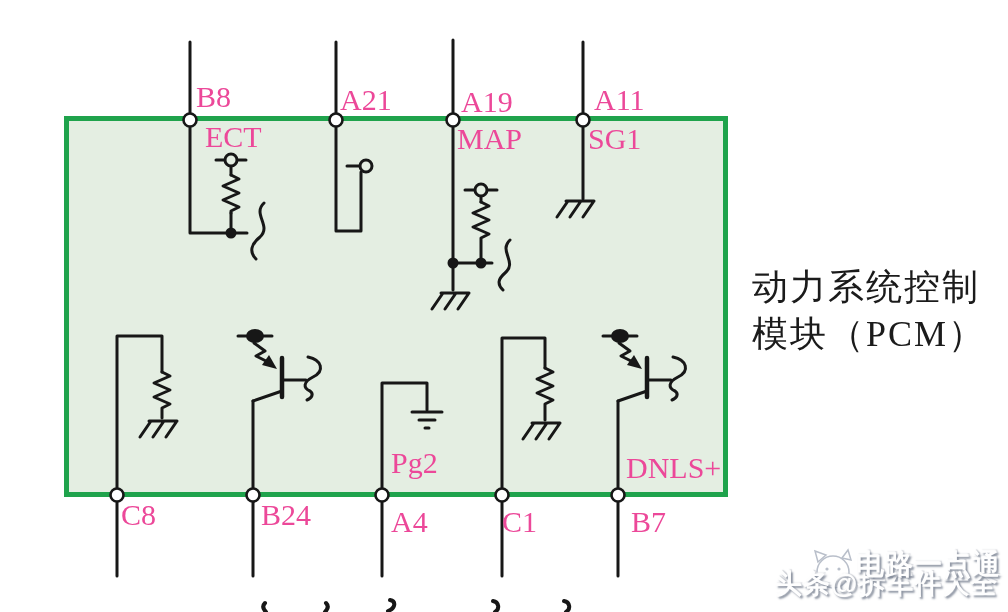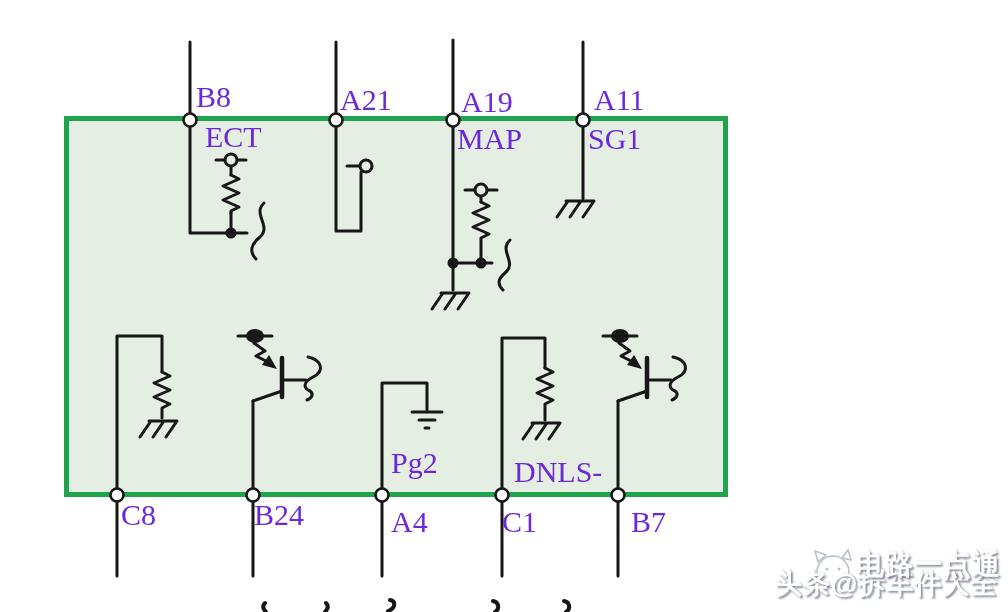--- a/index.html
+++ b/index.html
@@ -2,21 +2,21 @@
 <html><head>
 <meta charset="utf-8">
 <style>
   html,body{margin:0;padding:0;}
   body{width:1008px;height:612px;position:relative;overflow:hidden;background:#ffffff;
        font-family:"Liberation Serif","DejaVu Serif",serif;}
   #stage{position:absolute;inset:0;width:1008px;height:612px;}
   .pcm-box{position:absolute;left:64px;top:116px;width:664px;height:381px;
            background:#e4eee2;border:5px solid #1fa34c;box-sizing:border-box;}
   svg.wires{position:absolute;left:0;top:0;width:1008px;height:612px;z-index:3;}
-  .lbl{position:absolute;z-index:4;color:#6d28d9;font-size:30px;line-height:34px;
+  .lbl{position:absolute;z-index:4;color:#ec4899;font-size:30px;line-height:34px;
        white-space:nowrap;letter-spacing:0px;}
   .module-name{position:absolute;left:752px;top:264px;z-index:4;color:#1b1b1b;
        font-size:36px;line-height:47px;letter-spacing:2px;white-space:nowrap;}
   .wm{position:absolute;z-index:6;color:#fefefe;font-weight:700;white-space:nowrap;
       font-family:"Liberation Sans","DejaVu Sans",sans-serif;
       text-shadow:2px 2px 2px rgba(125,133,148,.85),-1px -1px 1px #ffffff,1px -1px 1px rgba(160,165,175,.45);}
   .wm-brand{left:856px;top:546px;font-size:28px;letter-spacing:1px;}
   .wm-account{left:775px;top:566px;font-size:27px;letter-spacing:1px;}
   .wm-logo{position:absolute;left:812px;top:548px;z-index:5;}
 </style>
@@ -151,31 +151,35 @@
         <path d="M 566 612 C 571 609 570 602 564 601"></path>
       </g>
     </g>
   </svg>
 
   <div class="lbl" style="left:196px;top:80px">B8</div>
   <div class="lbl" style="left:340px;top:83px">A21</div>
   <div class="lbl" style="left:461px;top:85px">A19</div>
   <div class="lbl" style="left:594px;top:83px">A11</div>
   <div class="lbl" style="left:121px;top:498px">C8</div>
-  <div class="lbl" style="left:254px;top:498px">B24</div>
+  <div class="lbl" style="left:261px;top:498px">B24</div>
   <div class="lbl" style="left:391px;top:505px">A4</div>
   <div class="lbl" style="left:502px;top:505px">C1</div>
   <div class="lbl" style="left:631px;top:505px">B7</div>
 
   <div class="lbl" style="left:205px;top:120px">ECT</div>
   <div class="lbl" style="left:457px;top:122px">MAP</div>
   <div class="lbl" style="left:588px;top:122px">SG1</div>
   <div class="lbl" style="left:391px;top:446px">Pg2</div>
-  <div class="lbl" style="left:514px;top:455px">DNLS-</div>
+  <div class="lbl" style="left:626px;top:451px">DNLS+</div>
 
+  <div class="module-name">
+    <div>动力系统控制</div>
+    <div>模块（PCM）</div>
+  </div>
 
   <svg class="wm-logo" width="42" height="44" viewBox="0 0 42 44">
     <path d="M 6 14 L 3 3 L 14 7 Z M 30 10 L 36 2 L 39 12 Z" fill="#ffffff" stroke="#b9bfca" stroke-width="1.5"></path>
     <circle cx="21" cy="24" r="16" fill="#ffffff" stroke="#b9bfca" stroke-width="1.5"></circle>
     <circle cx="15" cy="21" r="1.6" fill="#b9bfca"></circle>
     <circle cx="27" cy="21" r="1.6" fill="#b9bfca"></circle>
   </svg>
   <div class="wm wm-account">头条@拆车件大全</div>
   <div class="wm wm-brand">电路一点通</div>
 

